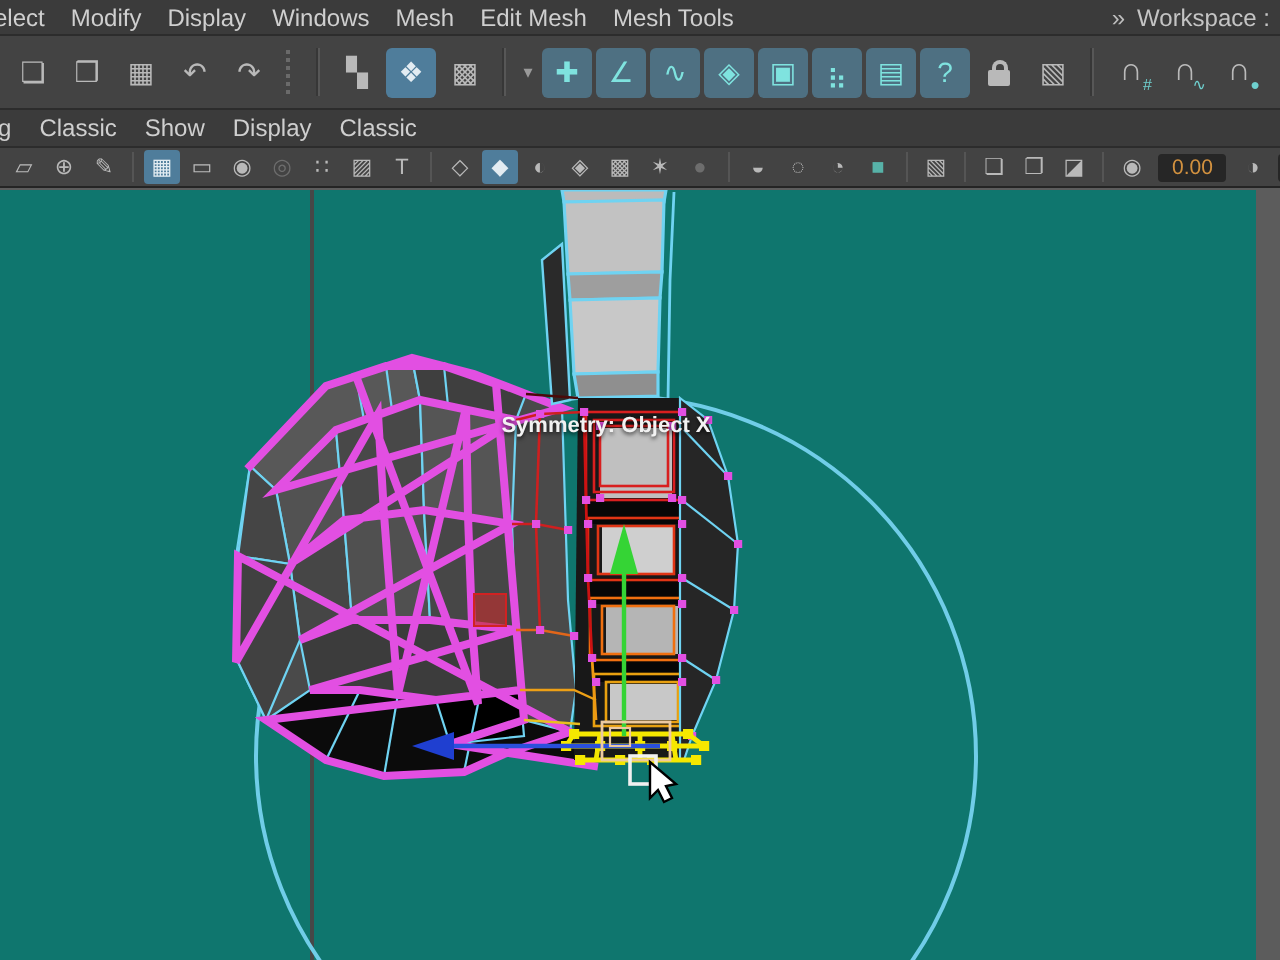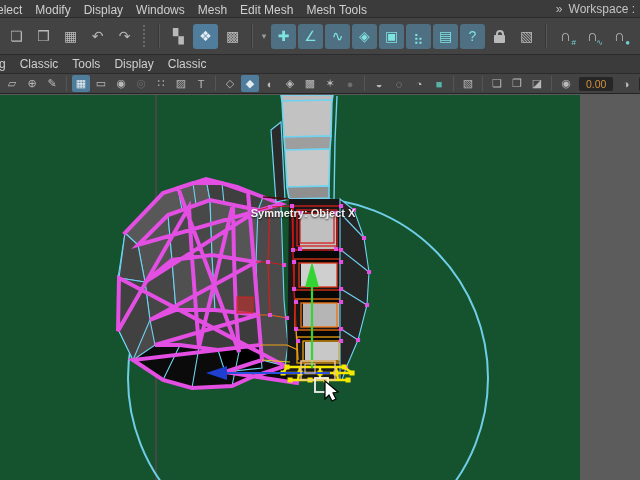--- a/index.html
+++ b/index.html
@@ -32,21 +32,21 @@
   .shackle{width:8px;height:5px;border:2px solid #b9b9b9;border-bottom:none;border-radius:4px 4px 0 0;}
   .lockbody{width:11px;height:8px;background:#b9b9b9;border-radius:1px;}
   
   .pbtn{width:18px;height:17px;display:flex;align-items:center;justify-content:center;color:#b9b9b9;font-size:11px;margin:0 1px;border-radius:2px;flex:0 0 auto;}
   .pbtn.active{background:#4f7d9b;color:#e3ecf2;}
   .pbtn.dim{color:#6d6d6d;}
   .pbtn.teal{color:#57b2a8;}
   .psep{width:1px;height:15px;background:#333;border-right:1px solid #555;margin:0 4px;flex:0 0 auto;}
   .pfield{background:#262626;color:#d2913f;font-size:10.5px;height:14px;line-height:14px;padding:0 7px;border-radius:2px;margin:15px 3px;flex:0 0 auto;}
   
-  #viewport{position:absolute;left:0;top:95px;width:580px;height:385px;background:#14532d;overflow:hidden;}
+  #viewport{position:absolute;left:0;top:95px;width:628px;height:385px;background:#0f766e;overflow:hidden;}
   #vpsvg{position:absolute;left:0;top:0;}
   .vp-overlay{position:absolute;color:#f2f2f2;font-size:11px;font-weight:bold;text-shadow:0 1px 2px rgba(0,0,0,.75);text-align:center;white-space:nowrap;}
   #sym-label{left:233px;top:112px;width:140px;}
 </style>
 </head>
 <body>
 
 <div id="app">
 
   <div id="menubar" class="bar">
@@ -130,21 +130,21 @@
       <span class="tbtn magnet">
         <span class="mg">∩</span>
         <span class="acc">●</span>
       </span>
       <span class="tbtn magnet"></span>
     </div>
 
   <div id="panelmenu" class="bar">
       <span class="menu-item">g</span>
       <span class="menu-item">Classic</span>
-      <span class="menu-item">Tools</span>
+      <span class="menu-item">Show</span>
       <span class="menu-item">Display</span>
       <span class="menu-item">Classic</span>
     </div>
 
   <div id="paneltb" class="bar">
       <span class="pbtn">
         <span>▱</span>
       </span>
       <span class="pbtn">
         <span>⊕</span>

